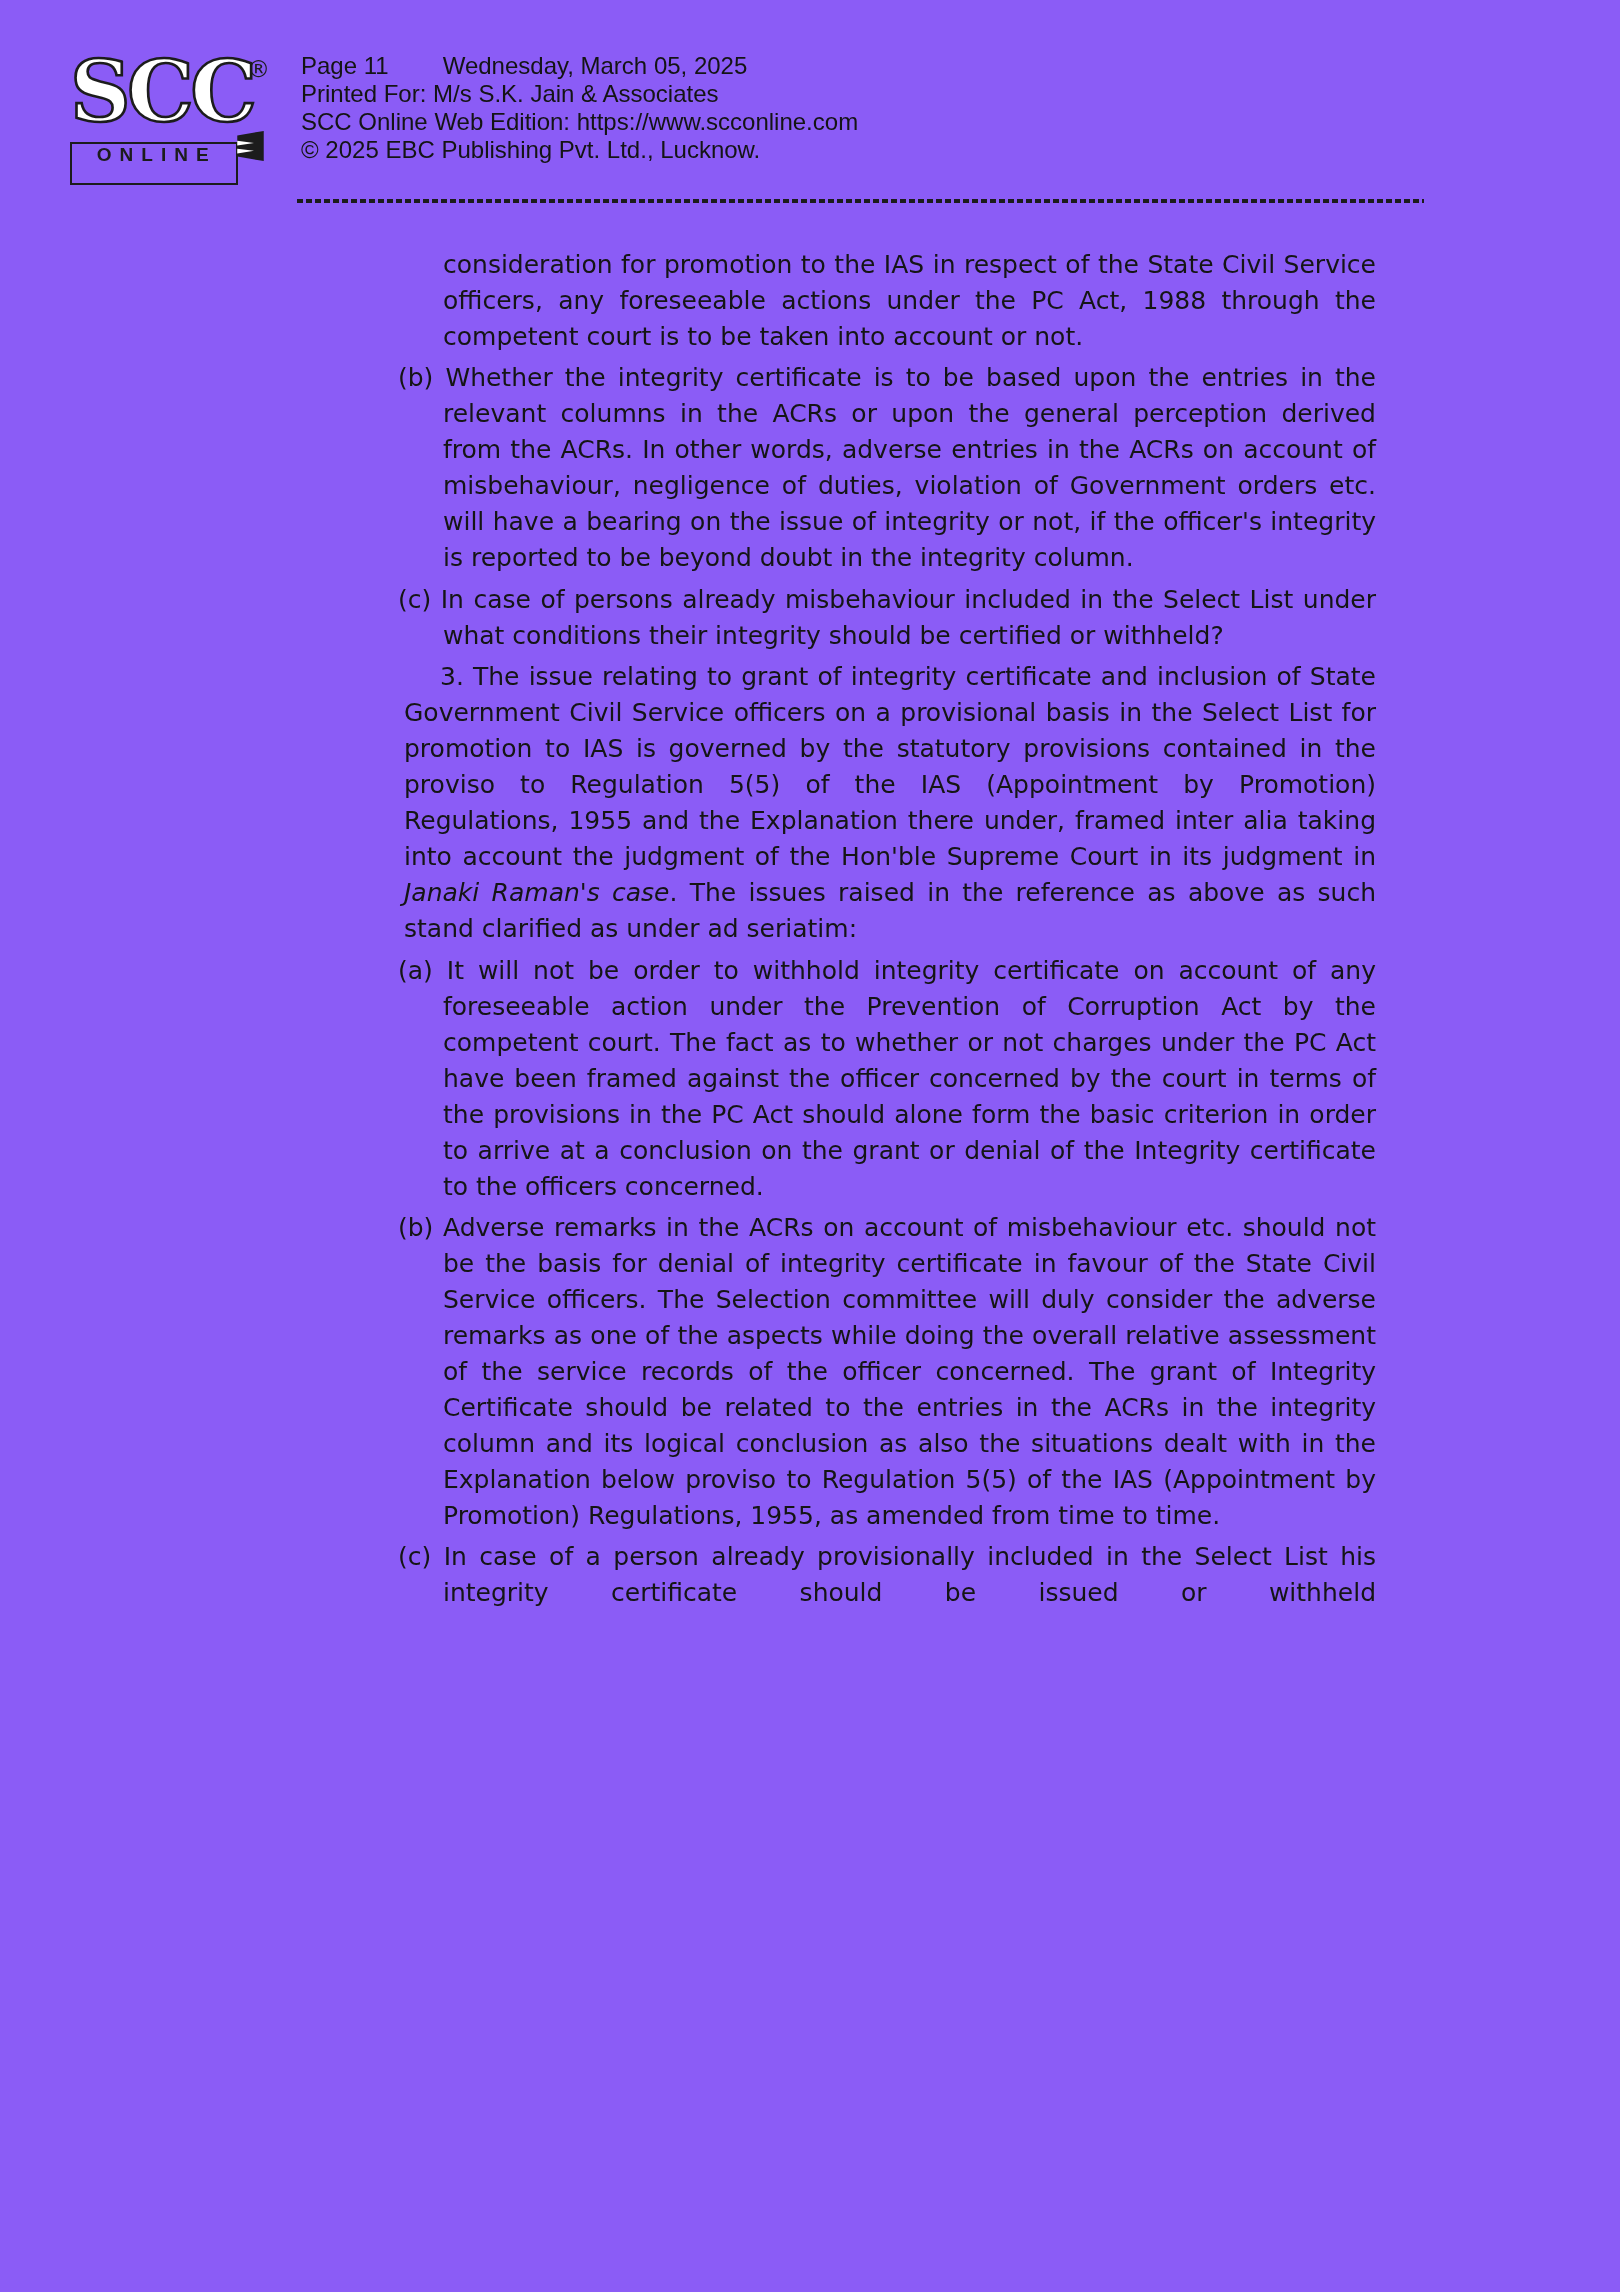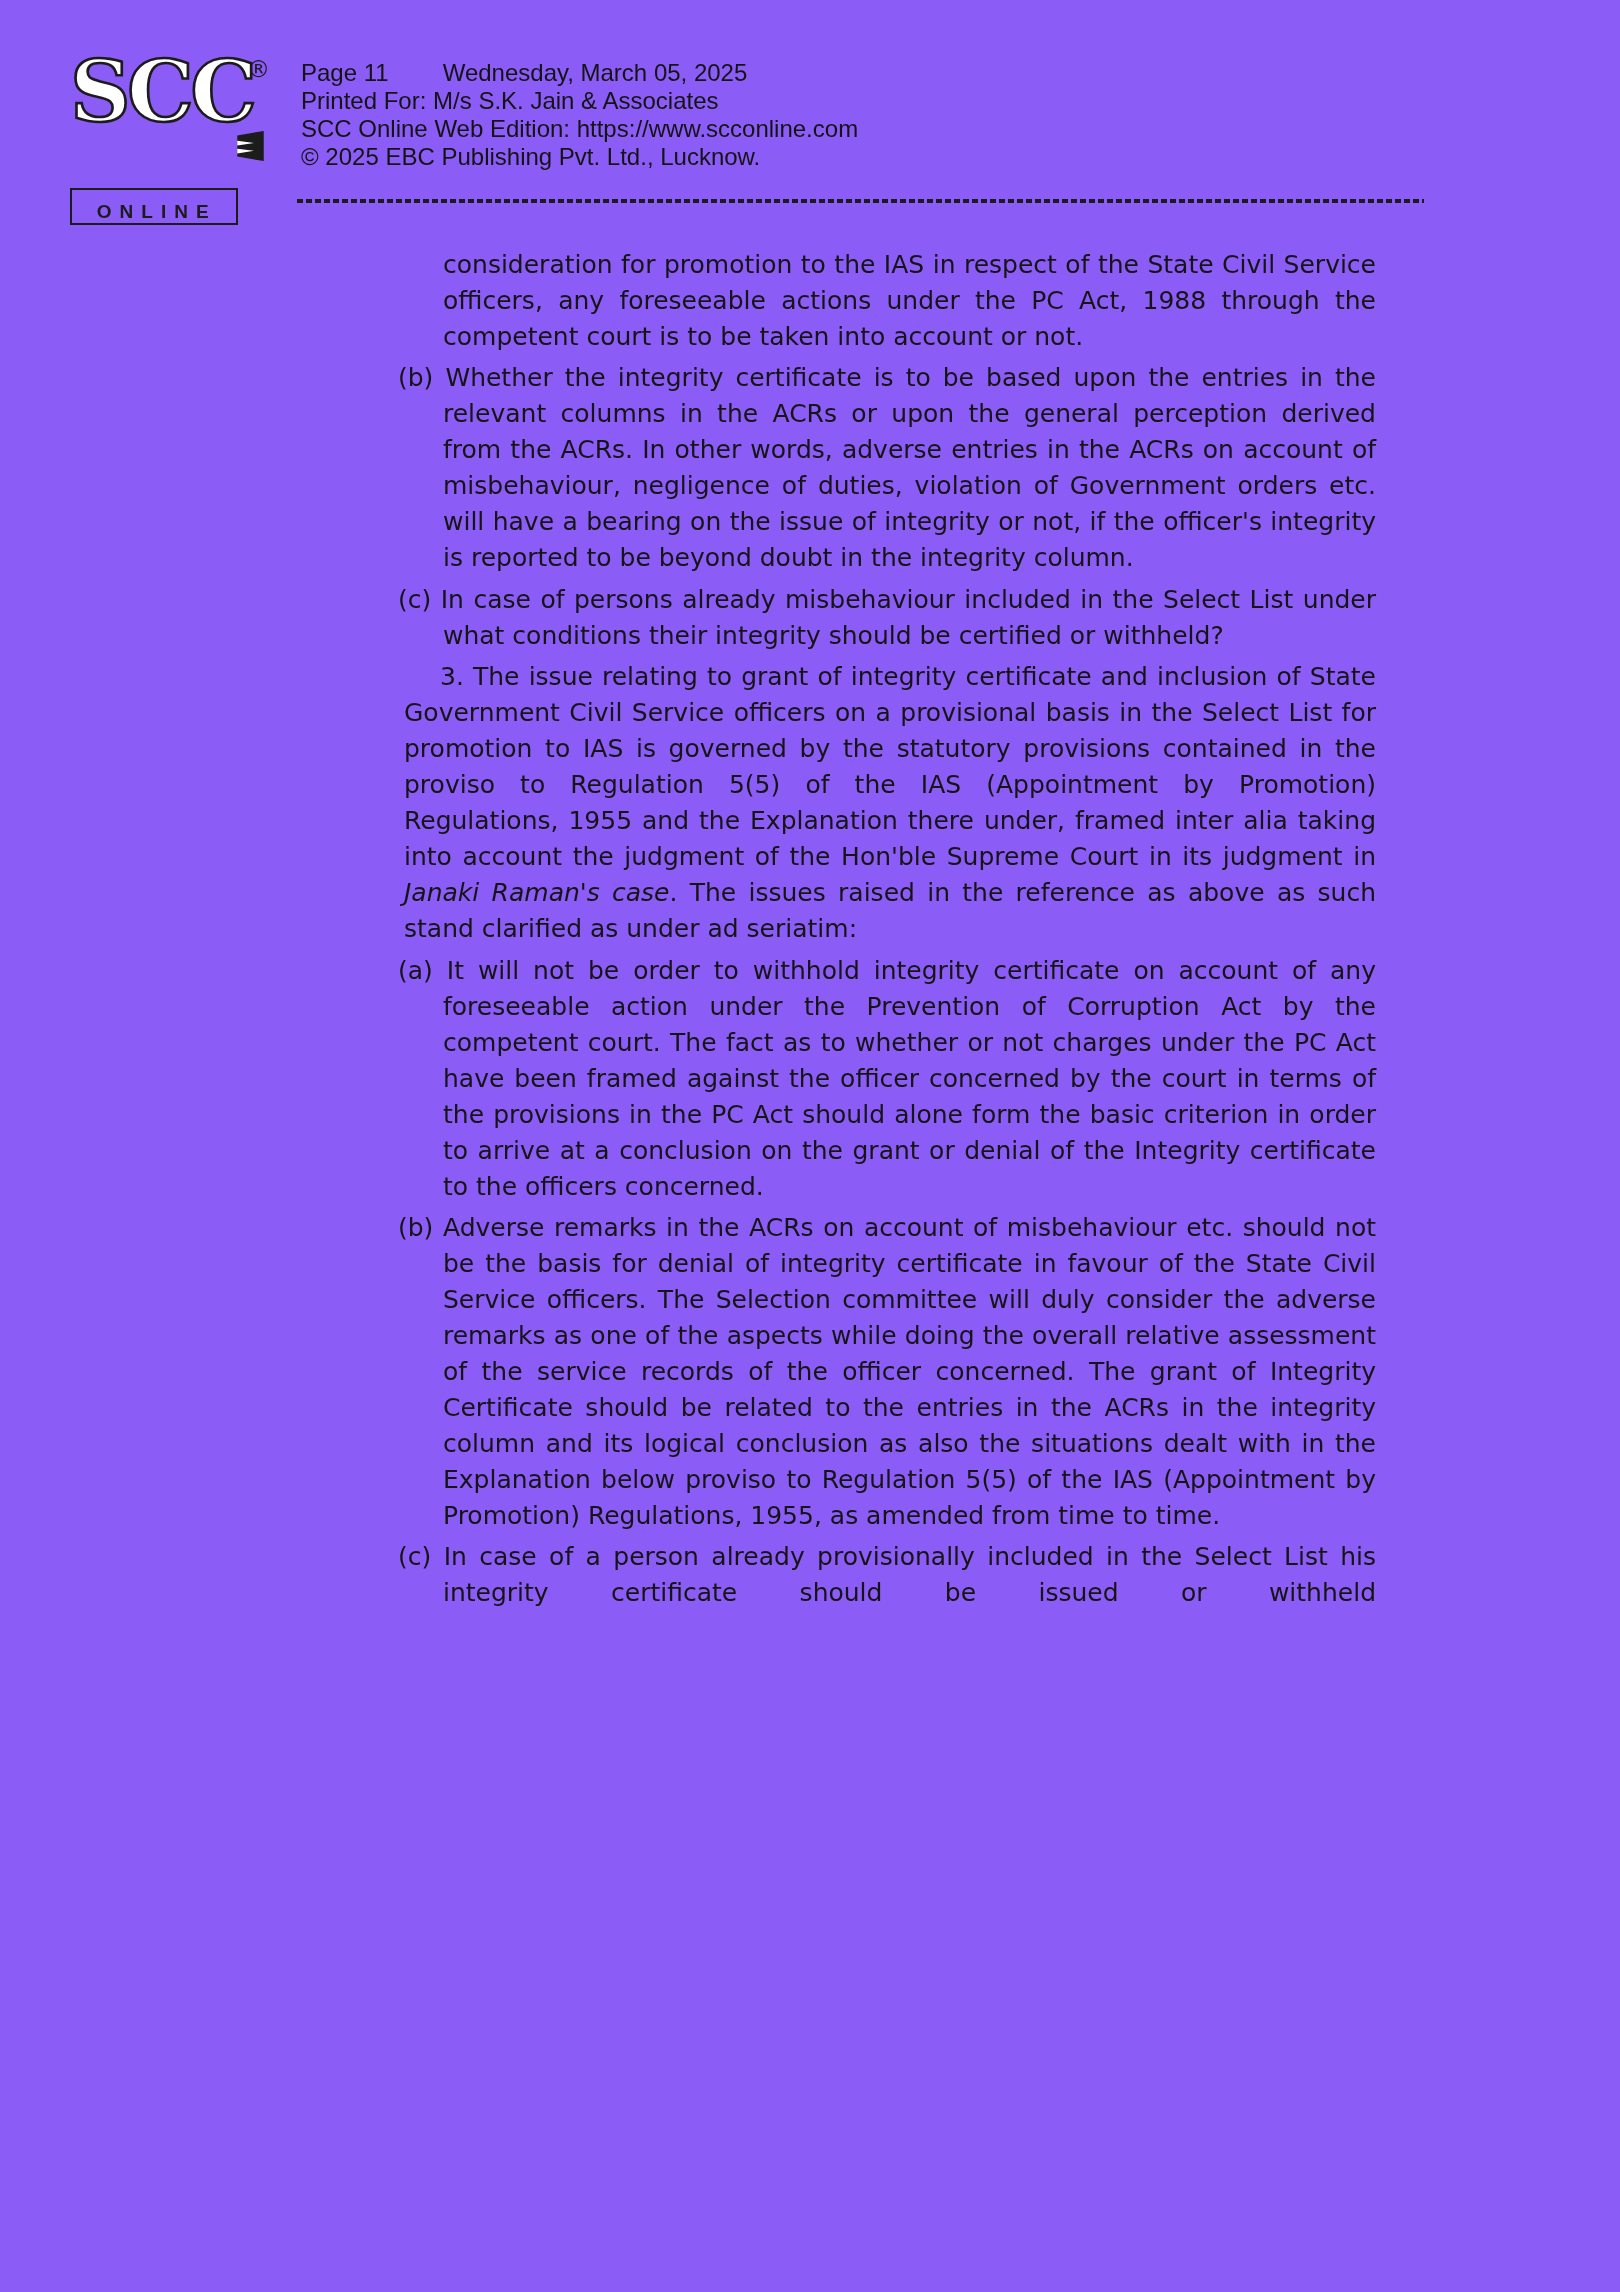--- a/index.html
+++ b/index.html
@@ -48,27 +48,26 @@
     font-size: 23px;
     font-family: "DejaVu Sans", sans-serif;
     color: #1c1c1c;
     -webkit-text-stroke: 0;
   }
   .online-box {
     position: absolute;
     left: 0;
     top: 95px;
     width: 168px;
-    height: 37px;
+    height: 43px;
     border: 2.7px solid #1c1c1c;
     display: flex;
-    align-items: flex-end;
+    align-items: flex-start;
     justify-content: center;
     box-sizing: border-box;
-    margin-top: 46px;
   }
   .online-text {
     font-family: "Liberation Sans", sans-serif;
     font-size: 19px;
     font-weight: 600;
     letter-spacing: 8px;
     padding-left: 5.4px;
     color: #1c1c1c;
     white-space: nowrap;
   }
@@ -84,21 +83,20 @@
     top: 52px;
     font-family: "Liberation Sans", sans-serif;
     font-size: 24px;
     line-height: 28px;
     color: #141414;
     white-space: nowrap;
   }
   .page-no {
     display: inline-block;
     width: 135px;
-    margin-top: 7px;
   }
 
   
   .separator {
     position: absolute;
     left: 297px;
     top: 199px;
     width: 1127px;
     height: 3.6px;
     background: repeating-linear-gradient(to right, #1c1c1c 0px, #1c1c1c 6.3px, transparent 6.3px, transparent 9px);

